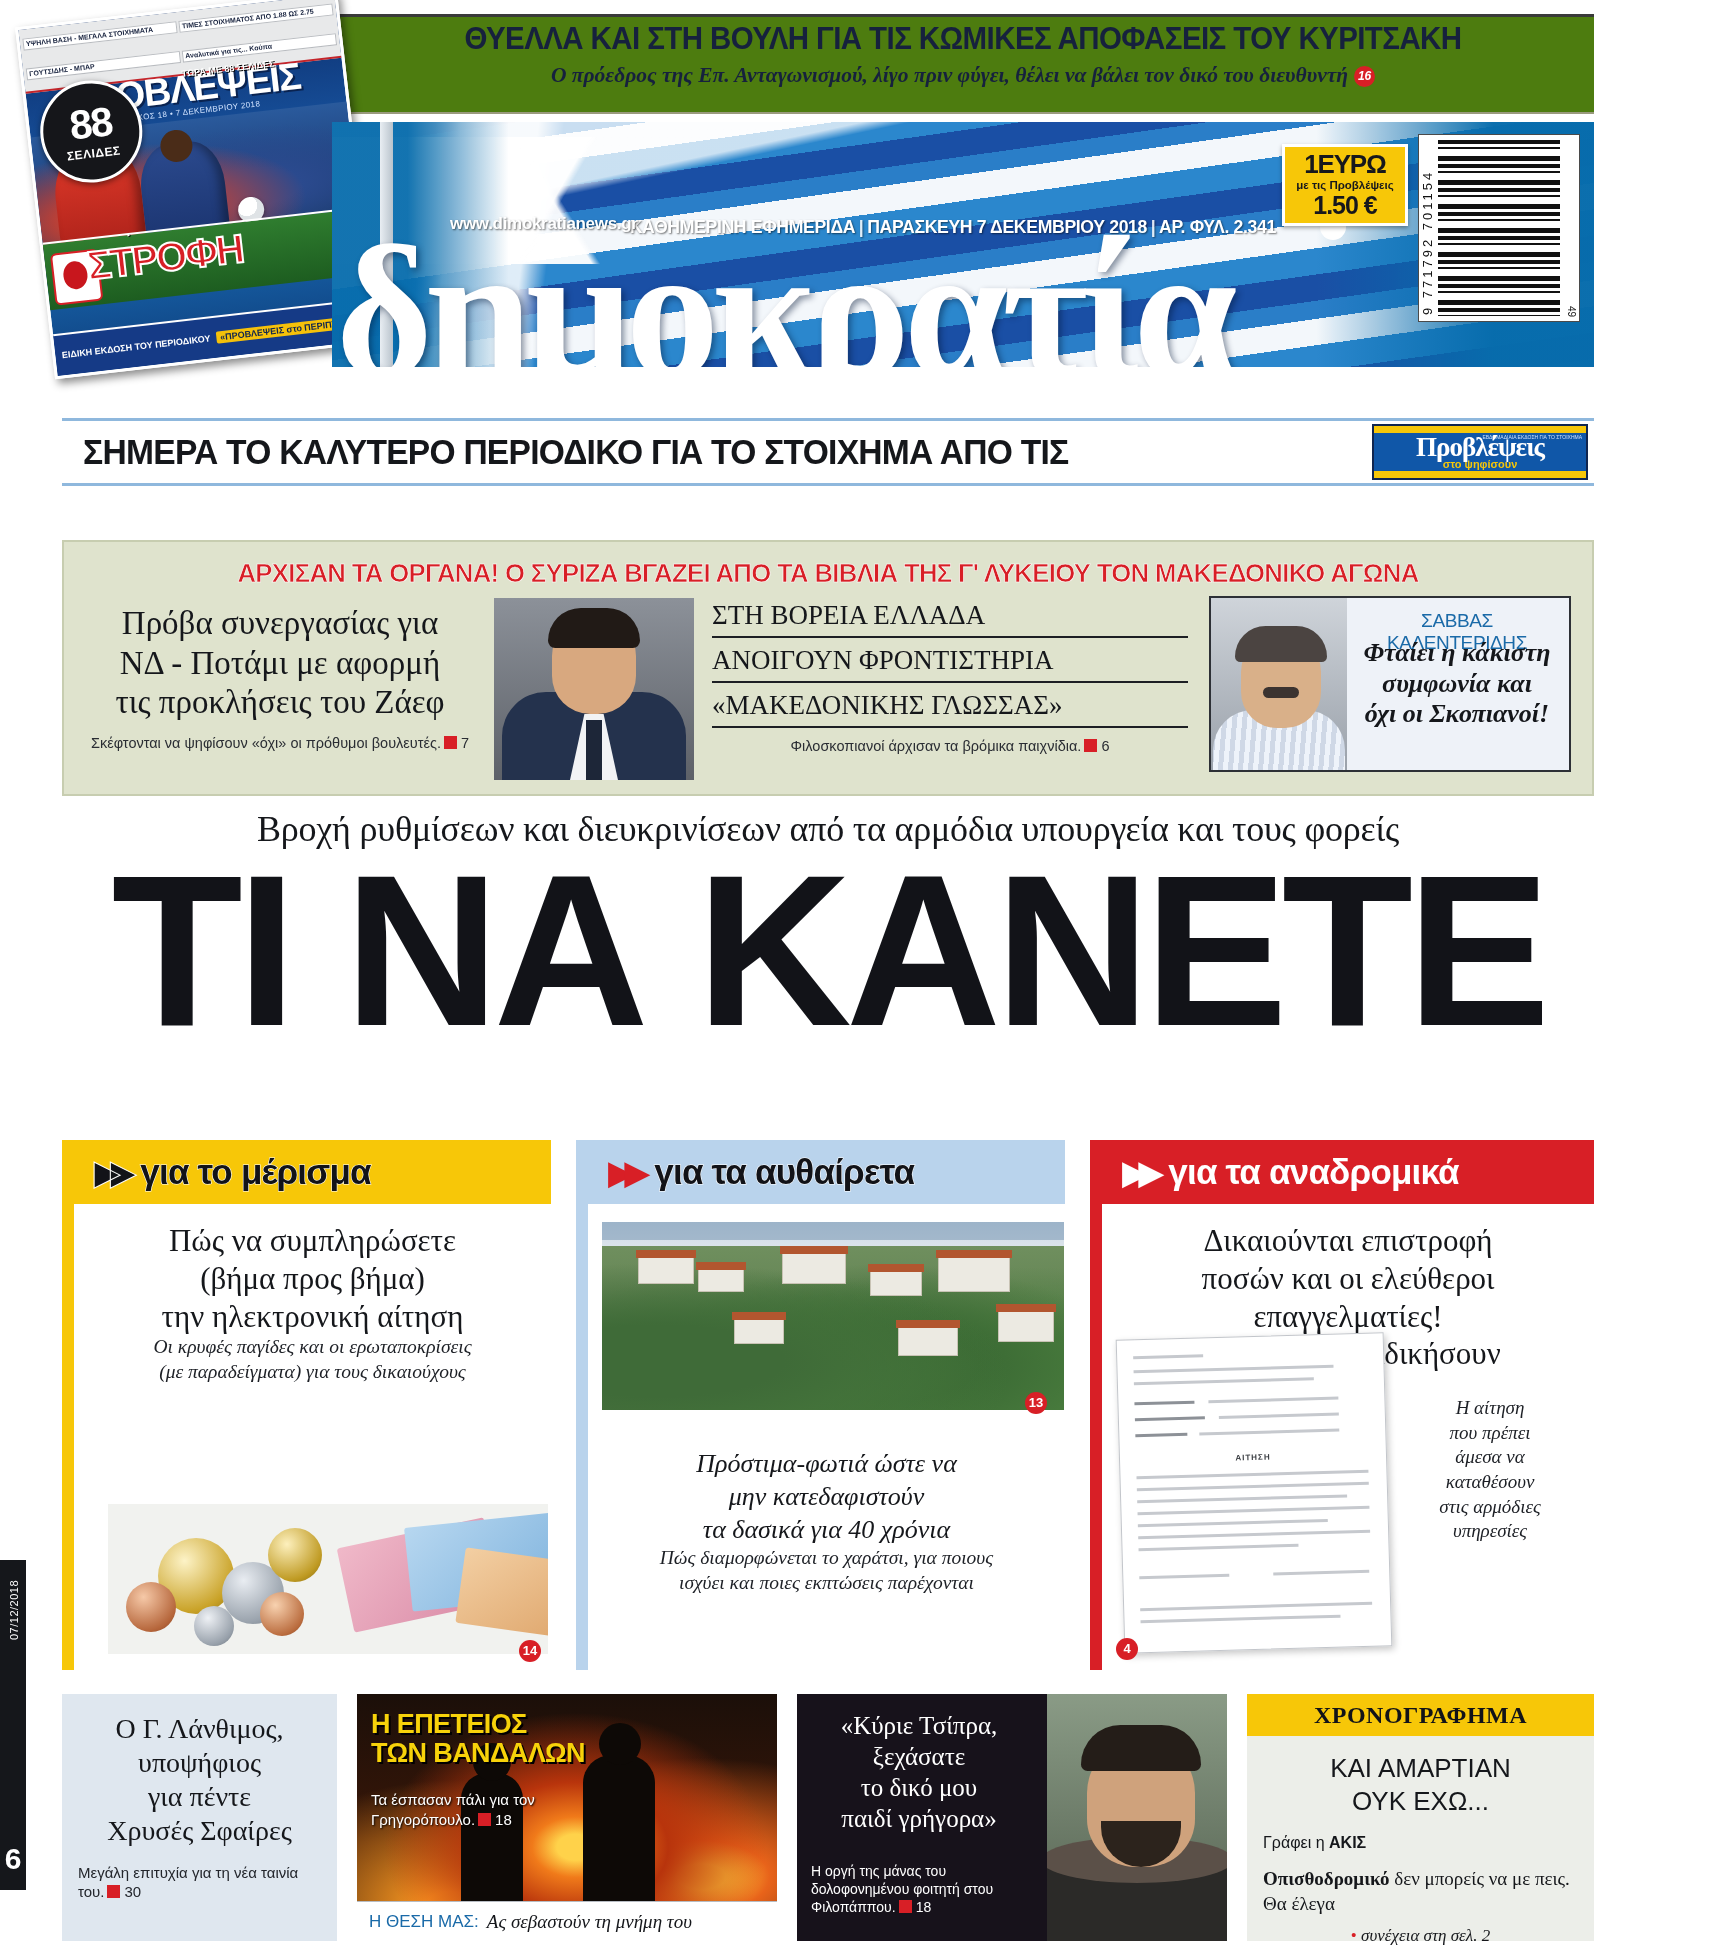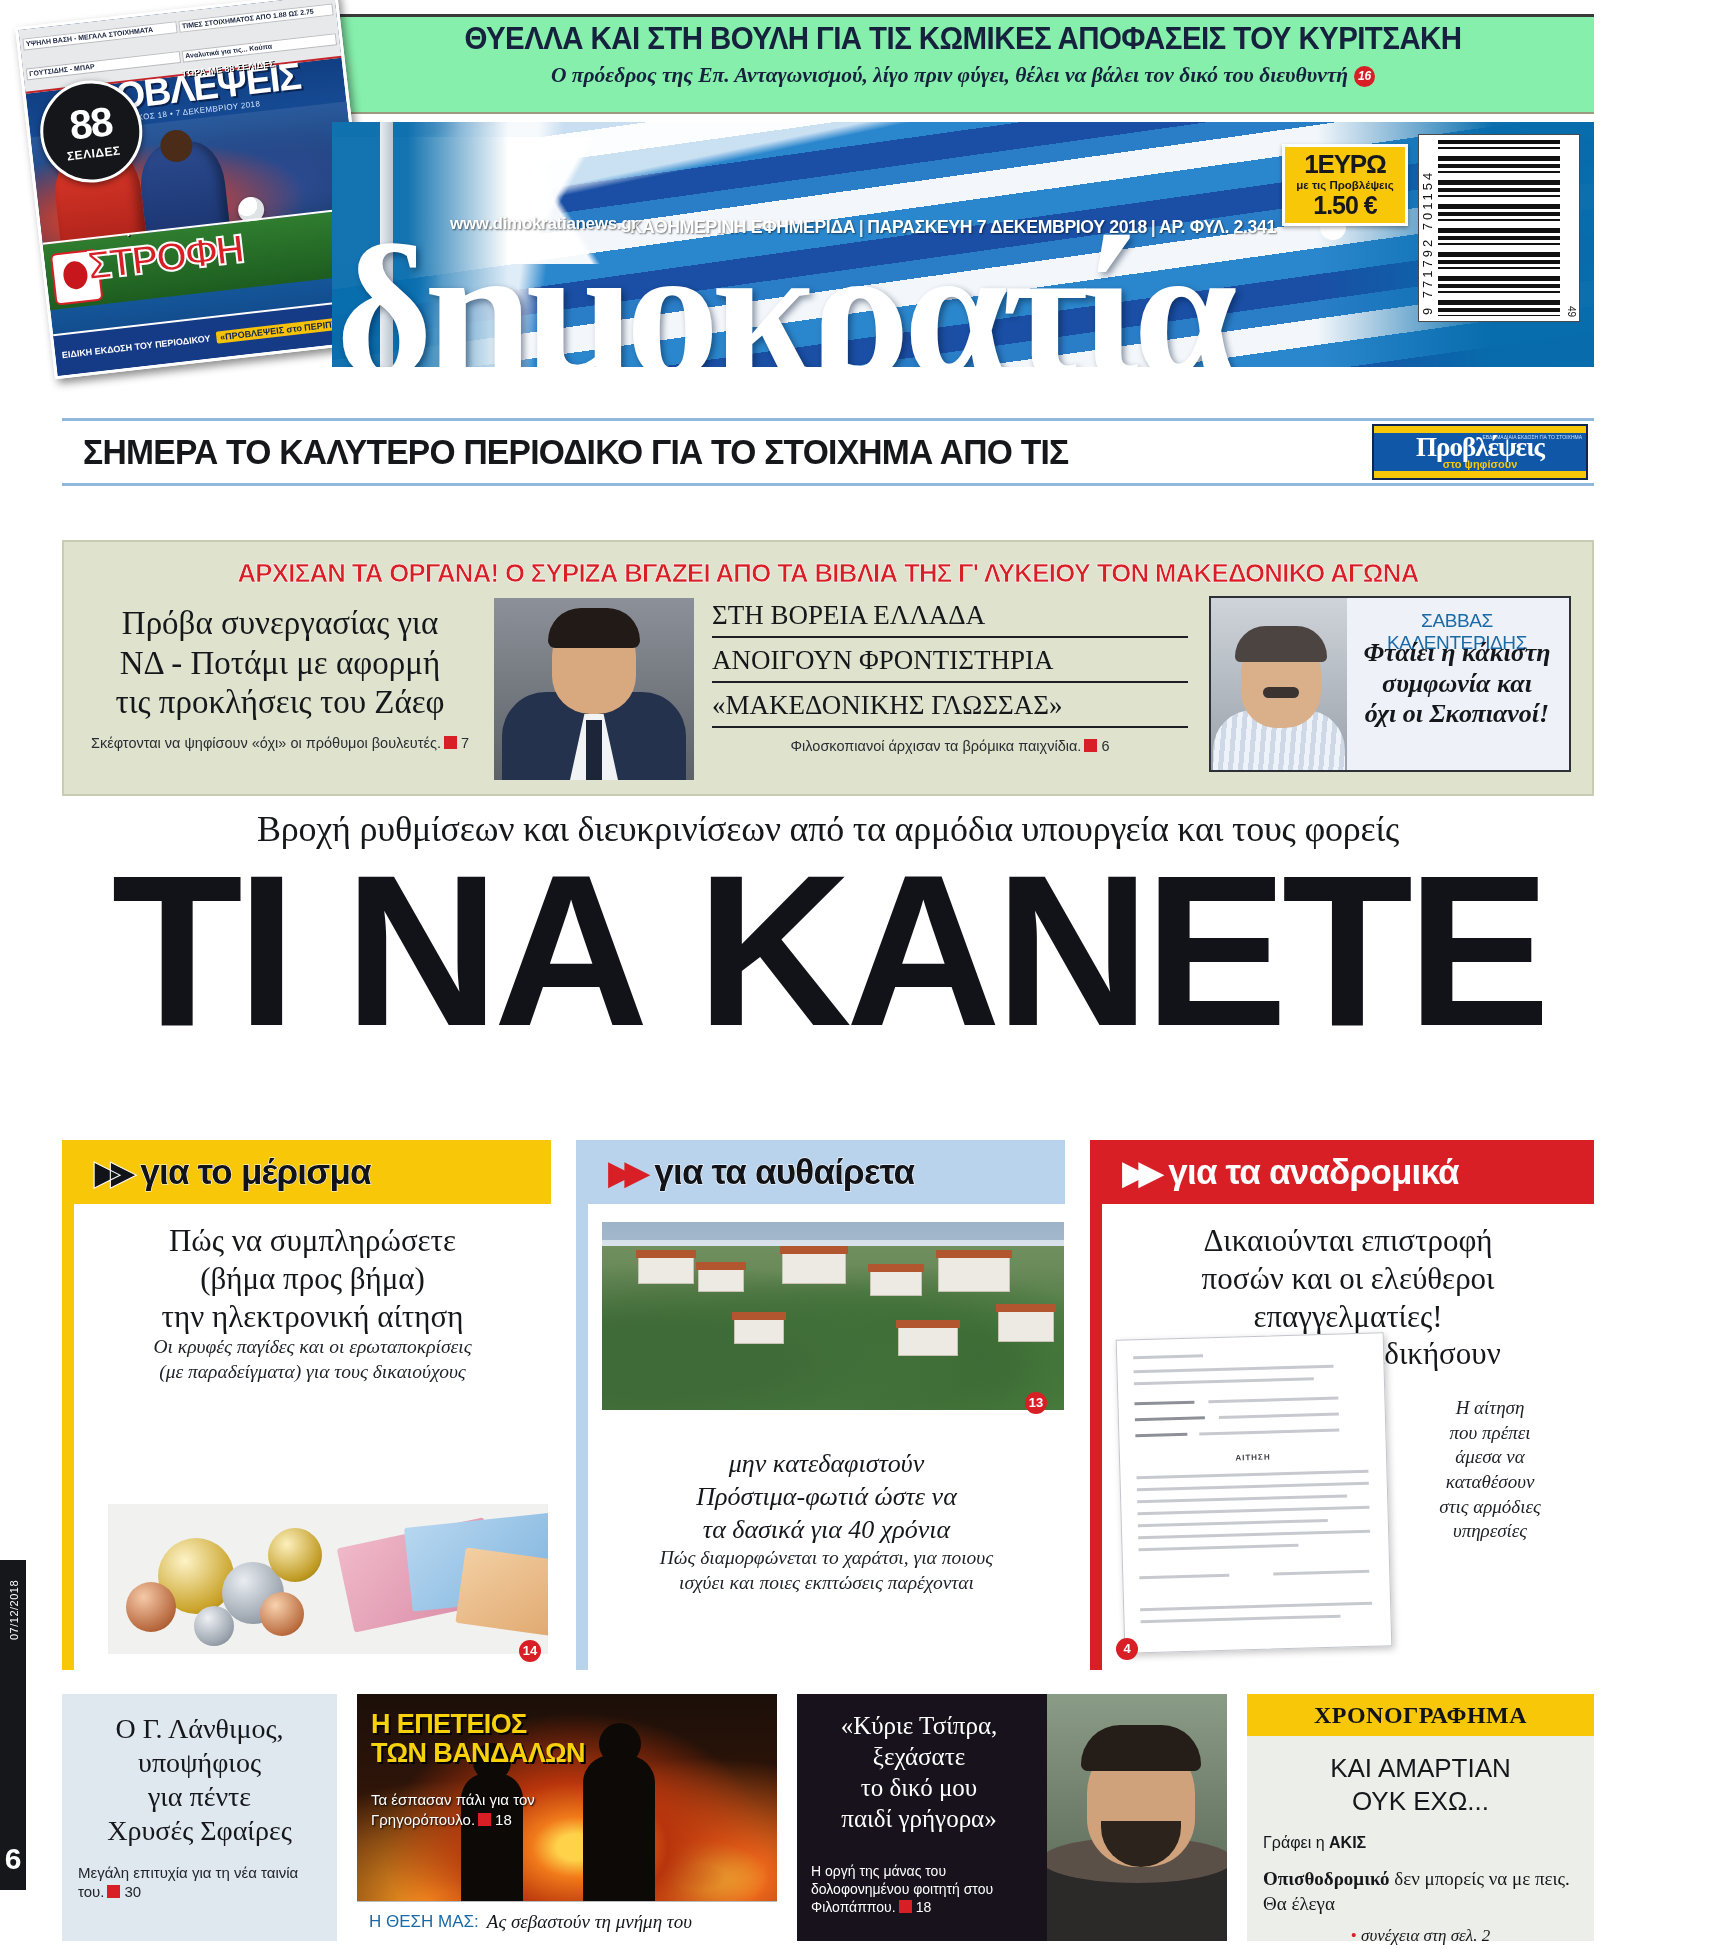--- a/index.html
+++ b/index.html
@@ -10,21 +10,21 @@
     -webkit-font-smoothing:antialiased;
   }
   .page{position:absolute;inset:0;background:#ffffff;}
   .pagenum{display:inline-block;width:13px;height:13px;background:#d81f26;vertical-align:-1px;margin:0 4px 0 3px;}
   .pgcircle{display:inline-block;width:22px;height:22px;border-radius:50%;background:#d81f26;color:#fff;
      font-size:13px;font-weight:bold;line-height:22px;text-align:center;font-family:"Liberation Sans",sans-serif;}
 
   
   .topbanner{
     position:absolute;left:332px;top:14px;width:1262px;height:100px;
-    background:#86efac;border-top:3px solid #3a3a3a;border-bottom:2px solid #9a9a7e;
+    background:#4d7c0f;border-top:3px solid #3a3a3a;border-bottom:2px solid #9a9a7e;
     box-sizing:border-box;padding:6px 14px 0 14px;overflow:hidden;
   }
   .topbanner .t1{
     font-family:"Liberation Sans",sans-serif;font-weight:bold;font-size:31px;letter-spacing:-0.6px;
     color:#16213d;text-align:center;line-height:1.06;transform:scaleX(0.95);transform-origin:center;
   }
   .topbanner .t2{
     font-family:"Liberation Serif",serif;font-style:italic;font-weight:bold;font-size:21.5px;
     color:#16213d;text-align:center;margin-top:8px;line-height:1.1;white-space:nowrap;
   }
@@ -530,22 +530,22 @@
           <span class="h h3"></span>
           <span class="h h4"></span>
         <span class="h h5"></span>
           <span class="h h6"></span>
           <span class="h h7"></span>
           <span class="h h8"></span>
       </div>
       <span class="pgcircle" style="position:absolute;right:18px;top:252px;">13</span>
       <div class="tb-body" style="position:absolute;left:0;right:0;top:290px;">
         <div class="tb-sub">
+          <div>Πρόστιμα-φωτιά ώστε να</div>
           <div>μην κατεδαφιστούν</div>
-          <div>Πρόστιμα-φωτιά ώστε να</div>
           <div>τα δασικά για 40 χρόνια</div>
         </div>
         <div class="tb-dek">
           <div>Πώς διαμορφώνεται το χαράτσι, για ποιους</div>
           <div>ισχύει και ποιες εκπτώσεις παρέχονται</div>
         </div>
       </div>
     </div>
 
     <div class="tbox b3">

